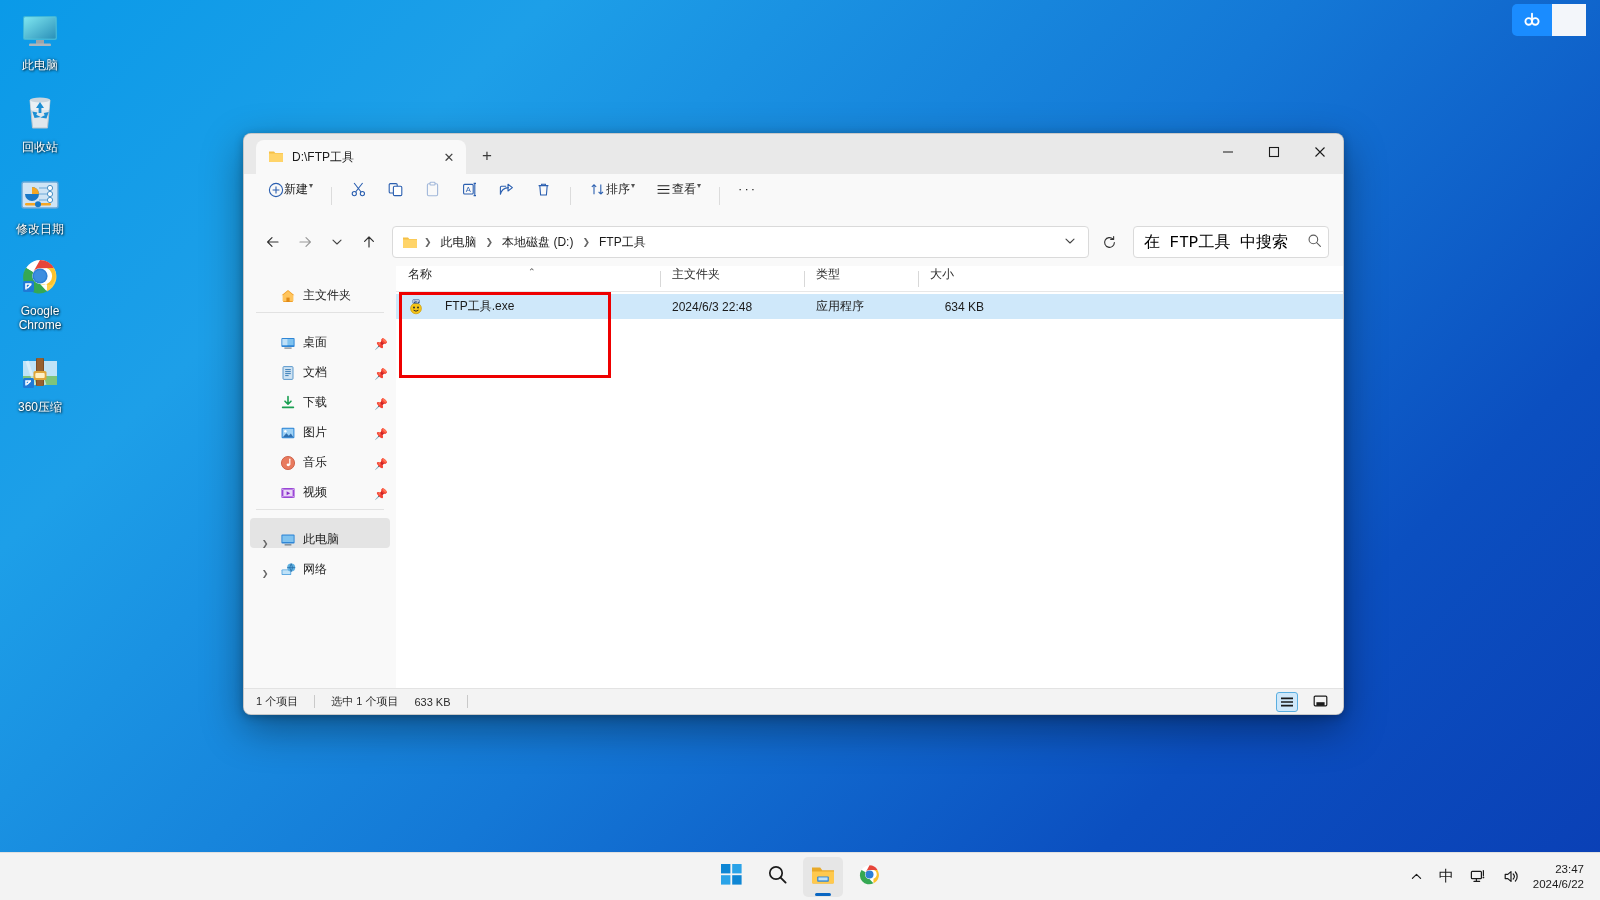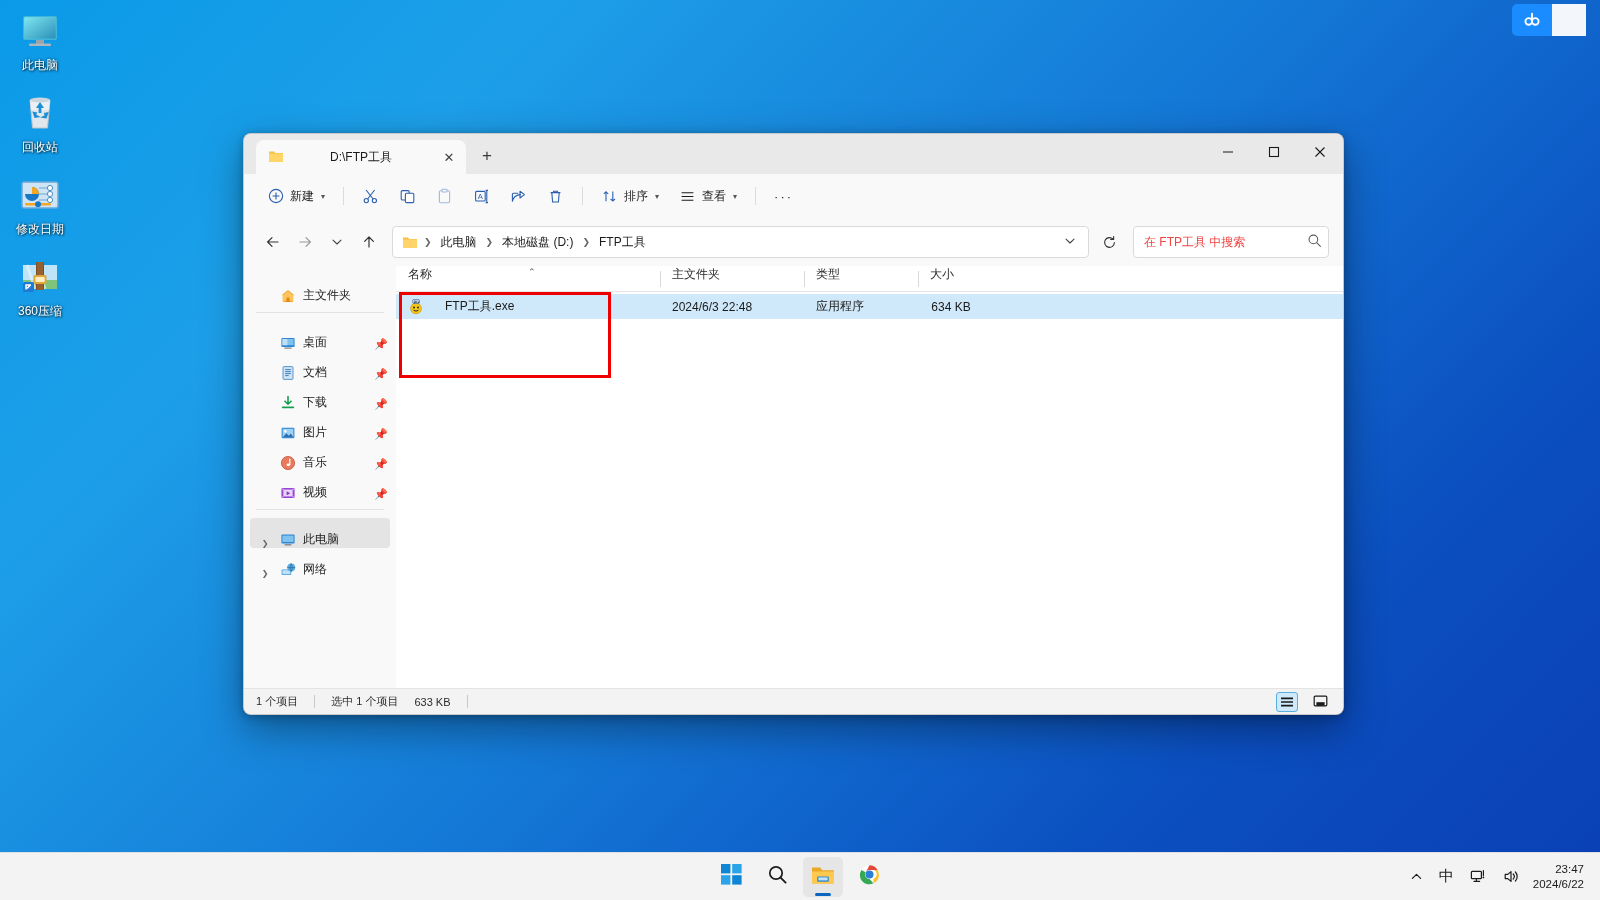--- a/index.html
+++ b/index.html
@@ -49,43 +49,43 @@
   }
   
   .titlebar {
     height: 40px; background: #e9e9e9; display: flex; align-items: flex-end;
     position: relative; flex: none;
   }
   .tabstrip { display: flex; align-items: flex-end; padding-left: 12px; height: 40px; }
   .tab {
     height: 34px; min-width: 210px; background: #f9f9f9; border-radius: 8px 8px 0 0;
     display: flex; align-items: center; padding: 0 6px 0 12px; gap: 8px;
-    font-size: 12px; color: #1b1b1b; position: relative; text-align: center;
+    font-size: 12px; color: #1b1b1b; position: relative;
   }
   .tab .tab-title { flex: 1; white-space: nowrap; overflow: hidden; }
   .tab .tab-close {
     width: 22px; height: 22px; border-radius: 4px; display: flex;
     align-items: center; justify-content: center; color: #444; font-size: 13px;
   }
   .newtab {
     width: 30px; height: 30px; margin-left: 6px; margin-bottom: 3px; border-radius: 5px;
     display: flex; align-items: center; justify-content: center;
     font-size: 17px; color: #3a3a3a; font-weight: 300;
   }
   .wincontrols { position: absolute; right: 0; top: 0; display: flex; height: 36px; }
   .wc { width: 46px; height: 36px; display: flex; align-items: center; justify-content: center; }
   .wc svg { display: block; }
   
   .toolbar {
     height: 44px; background: #f9f9f9; display: flex; align-items: center;
     padding: 0 14px; gap: 2px; flex: none;
   }
   .tb-btn {
-    height: 30px; border-radius: 4px; display: flex; align-items: center;
-    gap: 6px; padding: 0 9px; font-size: 12px; color: #1b1b1b; white-space: nowrap;
+    height: 30px; border-radius: 4px; display: flex; align-items: flex-start;
+    gap: 0; padding: 0 9px; font-size: 12px; color: #1b1b1b; white-space: nowrap;
   }
   .tb-icon { width: 17px; height: 17px; display: flex; align-items: center; justify-content: center; }
   .tb-caret { font-size: 8px; color: #555; margin-left: 1px; }
   .tb-sep { width: 1px; height: 18px; background: #dcdcdc; margin: 0 7px; }
   .tb-btn.disabled { opacity: .42; }
   
   .addressrow {
     height: 48px; background: #f9f9f9; display: flex; align-items: center;
     padding: 0 14px; gap: 2px; flex: none;
   }
@@ -107,21 +107,21 @@
   .crumb-drop { color: #444; font-size: 9px; padding: 0 8px; }
   .refresh-btn {
     width: 32px; height: 30px; display: flex; align-items: center;
     justify-content: center; color: #333; margin-left: 2px;
   }
   .searchbox {
     width: 196px; height: 32px; background: #ffffff; border: 1px solid #dadada;
     border-radius: 4px; display: flex; align-items: center; padding: 0 6px 0 10px;
     margin-left: 6px;
   }
-  .searchbox .sbtext { flex: 1; font-size: 12px; color: #ef4444; white-space: nowrap; }
+  .searchbox .sbtext { flex: 1; font-size: 16px; color: #000000; white-space: nowrap; font-family: Liberation Mono, monospace; }
   
   .explorer-body { flex: 1; display: flex; background: #fff; min-height: 0; }
   .navpane {
     width: 152px; background: #f9f9f9; padding-top: 8px; flex: none;
     display: flex; flex-direction: column; font-size: 12px; color: #1b1b1b;
   }
   .nav-item {
     height: 30px; margin: 0 6px; border-radius: 4px; display: flex;
     align-items: flex-end; padding-left: 8px; gap: 7px; position: relative;
   }
@@ -150,21 +150,21 @@
   .filelist { flex: 1; padding-top: 2px; }
   .filerow {
     height: 25px; display: flex; align-items: center; font-size: 12px; color: #1b1b1b;
   }
   .filerow.selected { background: #cfe8fa; }
   .filerow .fr-name {
     display: flex; align-items: center; gap: 21px; padding-left: 12px;
     white-space: nowrap; overflow: hidden;
   }
   .filerow .fr-cell { padding-left: 12px; white-space: nowrap; }
-  .filerow .fr-cell.num { text-align: center; padding-right: 14px; padding-left: 0; }
+  .filerow .fr-cell.num { text-align: right; padding-right: 14px; padding-left: 0; }
   .file-ico { width: 16px; height: 16px; flex: none; position: relative; }
   
   .annot-box {
     position: absolute; border: 3px solid #ee0000; pointer-events: none;
   }
   
   .statusbar {
     height: 26px; background: #f3f3f3; border-top: 1px solid #e3e3e3;
     display: flex; align-items: center; padding: 0 12px; gap: 8px;
     font-size: 11px; color: #2b2b2b; flex: none;
@@ -255,20 +255,37 @@
         <circle cx="33" cy="22" r="2.6" fill="#fff" stroke="#4a90c4" stroke-width="1"></circle>
         <circle cx="33" cy="28" r="2.6" fill="#fff" stroke="#4a90c4" stroke-width="1"></circle>
         <path d="M22 16 h8 M22 22 h8 M22 28 h8" stroke="#6aa8d8" stroke-width="1" fill="none"></path>
         <rect x="8" y="31" width="26" height="2.4" rx="1.2" fill="#f5a623"></rect>
         <circle cx="21" cy="32.2" r="3" fill="#1878c8"></circle>
       </svg>
     </div>
     <div class="caption">修改日期</div>
   </div>
 
+  <div class="desk-icon">
+    <div class="glyph">
+      <svg width="46" height="46" viewBox="0 0 46 46">
+        <circle cx="23" cy="22" r="16" fill="#fff"></circle>
+        <path d="M23 6 a16 16 0 0 1 13.9 8.1 L23 14.2 a8 8 0 0 0 -6.9 4 z" fill="#e6453a"></path>
+        <path d="M36.9 14.1 a16 16 0 0 1 -7 23.3 L30 29.9 a8 8 0 0 0 -0.1 -15.8 z" fill="#ffd04a"></path>
+        <path d="M36.9 14.1 a16 16 0 0 1 -2.1 16.9 L23 30 a8 8 0 0 0 7 -15.9 z" fill="#fcc22c"></path>
+        <path d="M29.9 37.4 A16 16 0 0 1 9.1 14.1 L16.1 18.2 a8 8 0 0 0 7 11.8 z" fill="#35a853"></path>
+        <path d="M9.1 14.1 L16.1 18.2 a8 8 0 0 0 6.9 11.8 l-3.2 7.9 A16 16 0 0 1 9.1 14.1z" fill="#35a853"></path>
+        <circle cx="23" cy="22" r="7.6" fill="#2d7fd6"></circle>
+        <circle cx="23" cy="22" r="6.1" fill="#3d8ee0"></circle>
+        <rect x="6" y="27" width="11" height="11" rx="1.5" fill="#1e7ad6"></rect>
+        <path d="M9 35.5 V30 h5.5 M10.2 34.2 l4 -4" stroke="#fff" stroke-width="1.6" fill="none"></path>
+      </svg>
+    </div>
+    <div class="caption">Google Chrome</div>
+  </div>
 
   <div class="desk-icon">
     <div class="glyph">
       <svg width="46" height="46" viewBox="0 0 46 46">
         <rect x="6" y="11" width="34" height="24" rx="2.5" fill="#9fd3f0"></rect>
         <rect x="6" y="26" width="34" height="9" rx="0" fill="#7fc47a"></rect>
         <rect x="6" y="11" width="34" height="15" fill="#bfe3f7"></rect>
         <path d="M10 11 l8 24 M20 11 l8 24" stroke="#e8f5fd" stroke-width="3" opacity=".65"></path>
         <rect x="19" y="8" width="8" height="28" rx="1.2" fill="#7a4a22"></rect>
         <rect x="19.8" y="8" width="6.4" height="28" rx="1" fill="#96602f"></rect>

